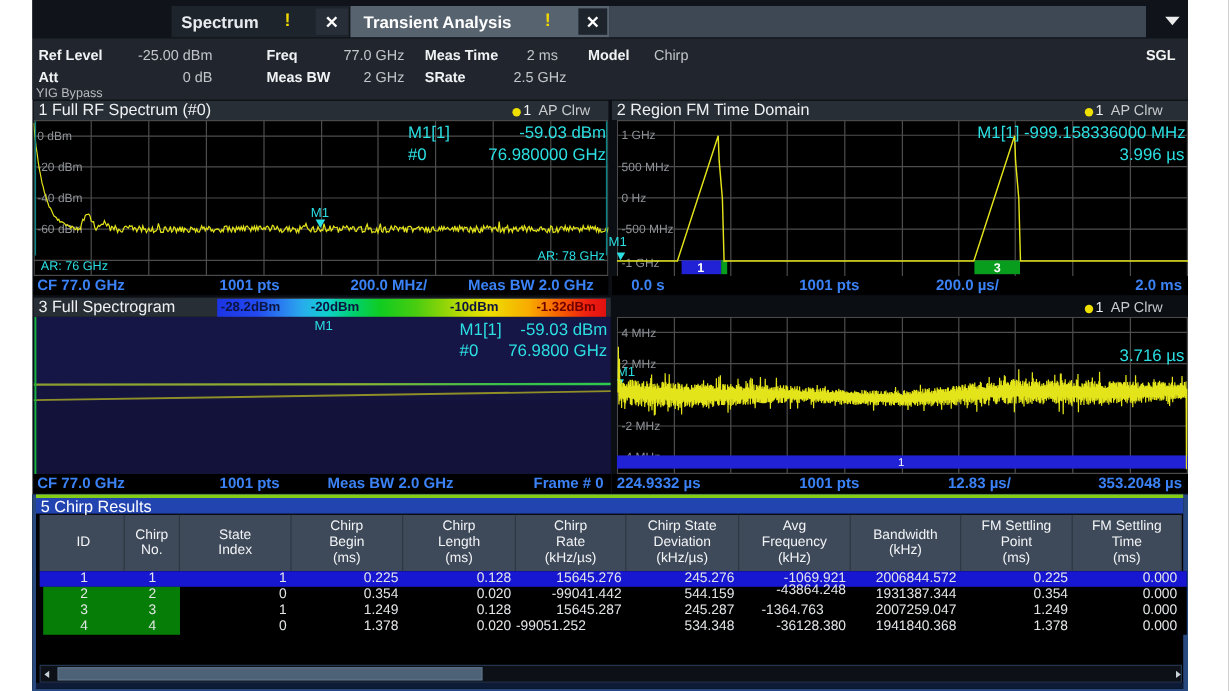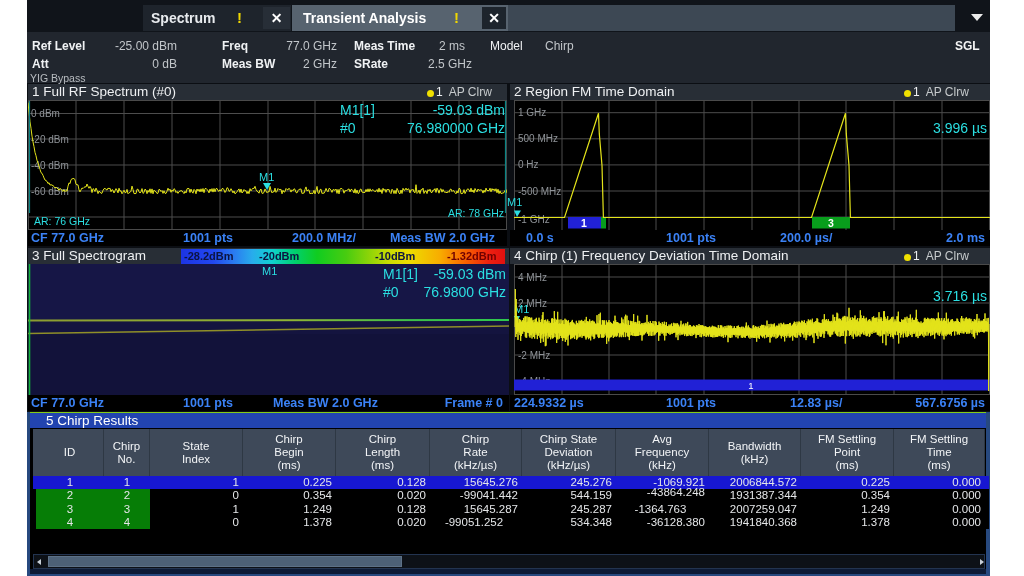--- a/index.html
+++ b/index.html
@@ -26,21 +26,21 @@
 <span class="abs" style="left:5px;top:25px;font-weight:bold;color:#f0f2f4">Att</span>
       <span class="abs" style="right:813px;top:25px;color:#c2c6ca">0 dB</span>
 <span class="abs" style="left:195px;top:7px;font-weight:bold;color:#f0f2f4">Freq</span>
       <span class="abs" style="right:653px;top:7px;color:#c2c6ca">77.0 GHz</span>
 <span class="abs" style="left:195px;top:25px;font-weight:bold;color:#f0f2f4">Meas BW</span>
       <span class="abs" style="right:653px;top:25px;color:#c2c6ca">2 GHz</span>
 <span class="abs" style="left:327px;top:7px;font-weight:bold;color:#f0f2f4">Meas Time</span>
       <span class="abs" style="right:525px;top:7px;color:#c2c6ca">2 ms</span>
 <span class="abs" style="left:327px;top:25px;font-weight:bold;color:#f0f2f4">SRate</span>
       <span class="abs" style="right:518px;top:25px;color:#c2c6ca">2.5 GHz</span>
-<span class="abs" style="left:463px;top:7px;font-weight:normal;color:#f0f2f4">Model</span>
+<span class="abs" style="left:463px;top:7px;font-weight:bold;color:#f0f2f4">Model</span>
 <span class="abs" style="left:518px;top:7px;color:#c2c6ca">Chirp</span>
 <span class="abs" style="left:928px;top:7px;font-weight:bold;color:#f4f4f4">SGL</span>
 <span class="abs" style="left:3px;top:40px;color:#b8bcc0;font-size:10.5px">YIG Bypass</span>
 </div>
 <div class="ttl" style="left:1px;top:84px;width:479px">1 Full RF Spectrum (#0)</div>
 <div class="tr-info" style="left:400px;top:85px"><span class="dot"></span><span style="color:#eef0f2">1</span>&nbsp; AP Clrw</div>
 <svg class="abs" style="left:1px;top:100px" width="479" height="130">
 <rect x="0" y="0" width="479" height="130" fill="#000"></rect>
 <path d="M48 0V130 M96 0V130 M144 0V130 M192 0V130 M240 0V130 M287 0V130 M335 0V130 M383 0V130 M431 0V130 M0 13.5H479 M0 39H479 M0 65H479 M0 91H479 M0 117H479" stroke="#4d4d4d" stroke-width="1" fill="none"></path>
 <rect x="0.5" y="0.5" width="478" height="129" fill="none" stroke="#4a4a4a"></rect>
@@ -76,20 +76,21 @@
 <text class="axl" x="4" y="122.5">-1 GHz</text>
 <rect x="54" y="117" width="33" height="11.5" fill="#2121d6"></rect>
 <rect x="87" y="117" width="5" height="11.5" fill="#089d1c"></rect>
 <rect x="298" y="117" width="38" height="11.5" fill="#089d1c"></rect>
 <text x="70" y="126.5" font-size="10.5" font-weight="bold" fill="#fff" text-anchor="middle">1</text>
 <text x="317" y="126.5" font-size="10.5" font-weight="bold" fill="#fff" text-anchor="middle">3</text>
 <polyline points="0,117.5 50.5,117.5 84.5,13.2 85.3,33.9 88,65.5 89.4,117.5 297.5,117.5 331.5,13.2 332.3,33.9 335,65.5 336.4,117.5 476,117.5" fill="none" stroke="#e4e41a" stroke-width="1.2"></polyline>
 <polygon points="0,110.5 7,110.5 3,117" fill="#2bdfe2"></polygon>
 </svg>
 <div class="abs" style="left:480px;top:196px;font-size:11px;color:#2bdfe2">M1</div>
+<div class="ro" style="left:770px;top:102px;width:191px;text-align:right">M1[1] -999.158336000 MHz</div>
 <div class="ro" style="left:770px;top:120px;width:191px">
       <span style="position:absolute;right:1px">3.996 µs</span>
     </div>
 <div class="foot" style="left:483px;top:230px;width:480px">
       <span style="left:16px">0.0 s</span>
       <span style="left:156px">1001 pts</span>
       <span style="left:270px">200.0 µs/</span>
       <span style="right:5px">2.0 ms</span>
     </div>
 <div class="ttl" style="left:1px;top:248px;width:481px">3 Full Spectrogram</div>
@@ -118,21 +119,20 @@
 <text x="234" y="11" font-size="11" fill="#2bdfe2">M1</text>
 </svg>
 <div class="ro" style="left:356px;top:266px;width:124px"><span>M1[1]</span><span style="position:absolute;right:1px">-59.03 dBm</span></div>
 <div class="ro" style="left:356px;top:284px;width:124px"><span>#0</span><span style="position:absolute;right:1px">76.9800 GHz</span></div>
 <div class="foot" style="left:1px;top:395px;width:481px">
       <span style="left:3px">CF 77.0 GHz</span>
       <span style="left:155px">1001 pts</span>
       <span style="left:245px">Meas BW 2.0 GHz</span>
       <span style="right:6px">Frame # 0</span>
     </div>
-<div class="ttl" style="left:483px;top:248px;width:480px">4 Chirp (1) Frequency Deviation Time Domain</div>
 <div class="tr-info" style="left:877px;top:249px"><span class="dot"></span><span style="color:#eef0f2">1</span>&nbsp; AP Clrw</div>
 <svg class="abs" style="left:487px;top:264px" width="476" height="131">
 <rect x="0" y="0" width="476" height="131" fill="#000"></rect>
 <path d="M48 0V131 M95 0V131 M142 0V131 M190 0V131 M238 0V131 M285 0V131 M332 0V131 M380 0V131 M428 0V131 M0 13H476 M0 39H476 M0 65H476 M0 91H476 M0 117H476" stroke="#4d4d4d" stroke-width="1" fill="none"></path>
 <rect x="0.5" y="0.5" width="475" height="130" fill="none" stroke="#4a4a4a"></rect>
 <text class="axl" x="4" y="16.5">4 MHz</text>
 <text class="axl" x="4" y="42.5">2 MHz</text>
 <text class="axl" x="4" y="68.5">0 Hz</text>
 <text class="axl" x="4" y="94.5">-2 MHz</text>
 <text class="axl" x="4" y="120.5">-4 MHz</text>
@@ -142,24 +142,24 @@
 <polygon points="0,52 6,52 3,58" fill="#2bdfe2"></polygon>
 <polyline points="1.0,63.0 1.3,25.0 1.8,73.0 2.2,35.0 2.6,70.0 3.0,56.2 3.3,68.0 3.7,52.7 4.0,75.9 4.3,58.7 4.7,67.2 5.0,55.2 5.3,68.6 5.7,55.0 6.0,71.1 6.3,56.0 6.7,76.9 7.0,57.5 7.3,72.0 7.7,57.9 8.0,67.4 8.3,56.2 8.7,69.8 9.0,59.0 9.3,67.4 9.7,53.9 10.0,67.2 10.3,56.7 10.7,67.8 11.0,52.4 11.3,72.6 11.7,52.6 12.0,73.7 12.3,58.3 12.7,73.6 13.0,52.4 13.3,68.2 13.7,57.7 14.0,68.2 14.3,53.2 14.7,69.1 15.0,57.4 15.3,72.3 15.7,53.1 16.0,73.6 16.3,54.2 16.7,71.1 17.0,57.3 17.3,71.3 17.7,53.6 18.0,74.5 18.3,57.1 18.7,69.4 19.0,55.9 19.3,73.0 19.7,58.7 20.0,68.0 20.3,58.2 20.7,74.6 21.0,55.4 21.3,67.7 21.7,55.4 22.0,70.8 22.3,53.8 22.7,69.4 23.0,60.0 23.3,75.1 23.7,57.7 24.0,72.0 24.3,58.8 24.7,71.3 25.0,53.7 25.3,69.0 25.7,55.9 26.0,73.6 26.3,58.5 26.7,78.9 27.0,58.0 27.3,71.2 27.7,55.3 28.0,74.5 28.3,51.1 28.7,69.9 29.0,48.1 29.3,77.9 29.7,59.6 30.0,72.6 30.3,56.1 30.7,69.5 31.0,58.6 31.3,82.2 31.7,55.7 32.0,81.7 32.3,57.5 32.7,71.6 33.0,60.1 33.3,68.7 33.7,55.5 34.0,74.5 34.3,59.0 34.7,71.6 35.0,57.2 35.3,73.1 35.7,59.4 36.0,68.7 36.3,59.3 36.7,75.3 37.0,58.7 37.3,71.0 37.7,54.6 38.0,73.6 38.3,54.2 38.7,74.6 39.0,55.0 39.3,73.8 39.7,59.0 40.0,73.1 40.3,47.1 40.7,69.0 41.0,54.6 41.3,69.8 41.7,57.9 42.0,73.3 42.3,56.1 42.7,79.0 43.0,55.5 43.3,75.1 43.7,47.8 44.0,75.5 44.3,59.9 44.7,69.2 45.0,55.6 45.3,74.7 45.7,59.4 46.0,69.6 46.3,60.0 46.7,71.9 47.0,55.4 47.3,74.0 47.7,59.2 48.0,72.5 48.3,57.1 48.7,76.9 49.0,56.1 49.3,74.0 49.7,60.0 50.0,69.7 50.3,60.3 50.7,74.3 51.0,54.7 51.3,77.9 51.7,56.0 52.0,72.5 52.3,55.8 52.7,75.7 53.0,60.1 53.3,72.6 53.7,57.2 54.0,81.5 54.3,56.2 54.7,71.6 55.0,58.9 55.3,69.7 55.7,61.5 56.0,70.9 56.3,58.2 56.7,75.2 57.0,58.5 57.3,74.3 57.7,57.3 58.0,71.4 58.3,55.9 58.7,74.2 59.0,58.7 59.3,73.1 59.7,58.6 60.0,70.8 60.3,59.7 60.7,74.9 61.0,60.7 61.3,71.4 61.7,60.7 62.0,70.4 62.3,56.8 62.7,75.7 63.0,59.2 63.3,74.5 63.7,58.9 64.0,73.5 64.3,60.4 64.7,69.4 65.0,56.5 65.3,72.5 65.7,58.7 66.0,73.2 66.3,56.8 66.7,72.0 67.0,56.8 67.3,70.6 67.7,55.9 68.0,73.8 68.3,57.3 68.7,72.1 69.0,57.6 69.3,71.9 69.7,57.1 70.0,70.7 70.3,58.8 70.7,71.8 71.0,55.7 71.3,73.4 71.7,59.3 72.0,75.5 72.3,52.9 72.7,74.2 73.0,58.4 73.3,72.8 73.7,57.1 74.0,73.2 74.3,58.4 74.7,75.2 75.0,57.4 75.3,74.0 75.7,55.4 76.0,69.3 76.3,59.2 76.7,76.4 77.0,57.3 77.3,70.6 77.7,57.0 78.0,72.3 78.3,56.6 78.7,70.2 79.0,56.8 79.3,73.0 79.7,58.2 80.0,75.1 80.3,57.7 80.7,74.1 81.0,59.9 81.3,69.6 81.7,59.6 82.0,70.5 82.3,60.2 82.7,69.9 83.0,51.2 83.3,70.3 83.7,58.8 84.0,72.8 84.3,59.5 84.7,74.1 85.0,50.0 85.3,73.6 85.7,56.5 86.0,68.7 86.3,48.7 86.7,70.2 87.0,60.9 87.3,73.5 87.7,60.8 88.0,73.5 88.3,56.2 88.7,73.4 89.0,56.2 89.3,73.7 89.7,57.4 90.0,73.1 90.3,56.3 90.7,70.1 91.0,60.9 91.3,68.8 91.7,60.9 92.0,71.5 92.3,56.4 92.7,79.9 93.0,58.3 93.3,73.5 93.7,59.2 94.0,68.8 94.3,57.8 94.7,77.3 95.0,56.0 95.3,74.3 95.7,58.8 96.0,68.5 96.3,57.9 96.7,73.4 97.0,58.8 97.3,72.8 97.7,59.1 98.0,71.5 98.3,59.9 98.7,70.6 99.0,60.0 99.3,73.9 99.7,56.9 100.0,70.0 100.3,58.2 100.7,72.7 101.0,51.7 101.3,71.3 101.7,56.1 102.0,72.4 102.3,58.0 102.7,72.6 103.0,58.0 103.3,71.6 103.7,58.1 104.0,69.2 104.3,58.9 104.7,68.5 105.0,61.4 105.3,73.2 105.7,59.5 106.0,72.4 106.3,60.1 106.7,70.3 107.0,59.1 107.3,73.2 107.7,53.6 108.0,71.3 108.3,58.3 108.7,70.3 109.0,55.4 109.3,73.1 109.7,58.9 110.0,68.3 110.3,60.4 110.7,67.8 111.0,52.5 111.3,73.1 111.7,50.7 112.0,67.7 112.3,60.2 112.7,68.7 113.0,51.7 113.3,72.4 113.7,61.1 114.0,71.5 114.3,56.4 114.7,72.9 115.0,61.5 115.3,76.1 115.7,61.1 116.0,71.5 116.3,56.8 116.7,67.8 117.0,58.4 117.3,71.2 117.7,57.2 118.0,71.0 118.3,59.3 118.7,71.7 119.0,57.3 119.3,69.0 119.7,50.1 120.0,71.9 120.3,58.3 120.7,71.8 121.0,59.9 121.3,72.1 121.7,57.9 122.0,72.1 122.3,60.1 122.7,71.9 123.0,58.5 123.3,72.0 123.7,51.7 124.0,71.9 124.3,60.1 124.7,71.5 125.0,56.8 125.3,67.7 125.7,57.4 126.0,71.2 126.3,60.4 126.7,70.8 127.0,60.5 127.3,71.1 127.7,59.2 128.0,76.6 128.3,60.4 128.7,71.8 129.0,59.0 129.3,70.2 129.7,60.7 130.0,70.8 130.3,58.8 130.7,69.8 131.0,61.4 131.3,69.1 131.7,58.5 132.0,68.0 132.3,59.9 132.7,67.3 133.0,50.9 133.3,69.6 133.7,60.4 134.0,69.3 134.3,57.9 134.7,72.0 135.0,61.6 135.3,68.0 135.7,59.3 136.0,71.5 136.3,57.1 136.7,67.4 137.0,59.8 137.3,71.9 137.7,59.0 138.0,71.8 138.3,59.9 138.7,67.9 139.0,57.0 139.3,67.3 139.7,60.2 140.0,71.5 140.3,61.7 140.7,70.6 141.0,57.1 141.3,70.3 141.7,57.4 142.0,68.6 142.3,58.3 142.7,68.7 143.0,61.4 143.3,68.0 143.7,61.3 144.0,67.2 144.3,61.1 144.7,76.8 145.0,57.6 145.3,71.4 145.7,59.9 146.0,71.6 146.3,59.1 146.7,68.8 147.0,59.9 147.3,67.9 147.7,61.9 148.0,69.8 148.3,58.1 148.7,69.1 149.0,60.9 149.3,68.8 149.7,59.9 150.0,71.4 150.3,57.7 150.7,76.4 151.0,61.3 151.3,68.6 151.7,61.4 152.0,71.8 152.3,58.1 152.7,68.6 153.0,62.1 153.3,68.6 153.7,62.3 154.0,68.9 154.3,62.4 154.7,69.7 155.0,60.5 155.3,68.3 155.7,61.9 156.0,70.8 156.3,61.6 156.7,69.9 157.0,60.3 157.3,68.3 157.7,59.4 158.0,70.0 158.3,62.3 158.7,69.3 159.0,62.4 159.3,69.0 159.7,58.8 160.0,67.6 160.3,60.6 160.7,68.7 161.0,59.1 161.3,68.3 161.7,60.2 162.0,73.3 162.3,60.6 162.7,70.7 163.0,59.1 163.3,70.7 163.7,59.6 164.0,76.1 164.3,60.8 164.7,70.0 165.0,62.9 165.3,68.7 165.7,62.6 166.0,71.3 166.3,60.6 166.7,68.6 167.0,56.8 167.3,70.0 167.7,62.7 168.0,70.9 168.3,60.5 168.7,70.0 169.0,62.7 169.3,68.4 169.7,59.6 170.0,70.3 170.3,62.6 170.7,71.9 171.0,61.5 171.3,70.2 171.7,59.4 172.0,69.4 172.3,62.0 172.7,72.2 173.0,59.6 173.3,71.6 173.7,57.9 174.0,72.0 174.3,61.7 174.7,69.6 175.0,63.3 175.3,70.3 175.7,60.9 176.0,71.4 176.3,61.0 176.7,71.9 177.0,63.5 177.3,69.3 177.7,62.6 178.0,72.1 178.3,62.7 178.7,70.1 179.0,62.6 179.3,71.0 179.7,61.4 180.0,70.5 180.3,62.0 180.7,69.0 181.0,63.4 181.3,70.1 181.7,63.0 182.0,74.1 182.3,61.5 182.7,71.2 183.0,61.1 183.3,70.8 183.7,62.2 184.0,69.6 184.3,62.0 184.7,71.0 185.0,60.0 185.3,69.6 185.7,62.2 186.0,72.8 186.3,61.1 186.7,69.0 187.0,62.5 187.3,73.2 187.7,61.3 188.0,69.7 188.3,61.3 188.7,70.2 189.0,61.6 189.3,72.3 189.7,62.3 190.0,71.9 190.3,62.5 190.7,71.8 191.0,64.0 191.3,69.0 191.7,62.2 192.0,72.9 192.3,62.9 192.7,72.6 193.0,63.1 193.3,70.9 193.7,63.5 194.0,71.4 194.3,63.4 194.7,72.6 195.0,62.9 195.3,70.4 195.7,62.4 196.0,69.6 196.3,63.5 196.7,72.7 197.0,64.0 197.3,73.0 197.7,62.9 198.0,71.3 198.3,61.7 198.7,73.4 199.0,62.8 199.3,71.0 199.7,62.5 200.0,73.3 200.3,62.8 200.7,71.0 201.0,62.7 201.3,73.1 201.7,63.1 202.0,72.1 202.3,63.7 202.7,72.9 203.0,63.8 203.3,72.9 203.7,64.7 204.0,72.4 204.3,61.1 204.7,71.3 205.0,64.0 205.3,71.7 205.7,64.5 206.0,72.2 206.3,61.2 206.7,69.9 207.0,62.0 207.3,72.6 207.7,61.4 208.0,72.2 208.3,64.5 208.7,72.1 209.0,62.7 209.3,73.9 209.7,63.7 210.0,70.5 210.3,64.9 210.7,70.6 211.0,62.0 211.3,73.2 211.7,63.7 212.0,71.2 212.3,64.0 212.7,71.0 213.0,61.7 213.3,71.4 213.7,63.9 214.0,78.2 214.3,61.5 214.7,72.6 215.0,65.3 215.3,73.6 215.7,61.8 216.0,71.3 216.3,61.5 216.7,74.0 217.0,63.9 217.3,71.0 217.7,61.9 218.0,73.4 218.3,64.8 218.7,70.9 219.0,64.3 219.3,70.6 219.7,63.9 220.0,70.4 220.3,62.1 220.7,71.2 221.0,64.4 221.3,70.3 221.7,64.1 222.0,73.2 222.3,64.5 222.7,70.7 223.0,62.0 223.3,70.9 223.7,62.5 224.0,74.3 224.3,61.5 224.7,71.2 225.0,65.0 225.3,71.4 225.7,63.1 226.0,71.3 226.3,64.7 226.7,70.8 227.0,63.3 227.3,73.6 227.7,62.7 228.0,71.6 228.3,65.2 228.7,74.0 229.0,62.7 229.3,72.7 229.7,63.4 230.0,70.6 230.3,64.6 230.7,73.4 231.0,63.8 231.3,73.7 231.7,61.8 232.0,71.5 232.3,58.5 232.7,71.9 233.0,62.6 233.3,71.4 233.7,64.0 234.0,71.1 234.3,61.4 234.7,73.5 235.0,63.4 235.3,71.2 235.7,63.8 236.0,74.6 236.3,64.7 236.7,72.9 237.0,64.3 237.3,73.4 237.7,65.4 238.0,73.8 238.3,65.2 238.7,73.0 239.0,61.6 239.3,73.9 239.7,61.2 240.0,70.7 240.3,63.5 240.7,74.0 241.0,64.9 241.3,72.2 241.7,62.1 242.0,74.1 242.3,63.2 242.7,77.7 243.0,62.9 243.3,70.8 243.7,65.0 244.0,73.9 244.3,62.6 244.7,73.2 245.0,64.0 245.3,75.0 245.7,64.2 246.0,70.8 246.3,61.9 246.7,71.3 247.0,62.9 247.3,71.8 247.7,60.8 248.0,72.8 248.3,61.1 248.7,73.7 249.0,61.8 249.3,72.3 249.7,60.9 250.0,71.4 250.3,63.9 250.7,74.3 251.0,61.5 251.3,70.5 251.7,62.5 252.0,70.8 252.3,62.7 252.7,73.6 253.0,56.6 253.3,72.7 253.7,62.3 254.0,70.8 254.3,64.6 254.7,73.0 255.0,60.0 255.3,71.1 255.7,63.9 256.0,78.5 256.3,63.0 256.7,73.0 257.0,59.8 257.3,73.7 257.7,60.7 258.0,70.7 258.3,62.8 258.7,72.5 259.0,60.1 259.3,69.9 259.7,61.1 260.0,73.2 260.3,59.4 260.7,72.2 261.0,62.6 261.3,70.0 261.7,63.3 262.0,74.5 262.3,61.6 262.7,70.5 263.0,64.0 263.3,73.9 263.7,61.8 264.0,72.9 264.3,61.7 264.7,71.7 265.0,59.6 265.3,70.2 265.7,61.5 266.0,71.2 266.3,63.3 266.7,71.7 267.0,58.9 267.3,74.4 267.7,60.4 268.0,69.6 268.3,60.4 268.7,72.2 269.0,61.0 269.3,70.8 269.7,58.8 270.0,73.0 270.3,61.0 270.7,77.4 271.0,60.2 271.3,71.9 271.7,61.1 272.0,70.0 272.3,60.3 272.7,73.6 273.0,62.6 273.3,70.3 273.7,60.1 274.0,72.0 274.3,60.2 274.7,69.3 275.0,62.6 275.3,73.5 275.7,59.0 276.0,69.4 276.3,58.9 276.7,73.3 277.0,61.8 277.3,71.8 277.7,62.0 278.0,69.0 278.3,60.6 278.7,76.6 279.0,60.9 279.3,70.9 279.7,59.1 280.0,71.7 280.3,57.6 280.7,72.7 281.0,58.1 281.3,73.1 281.7,60.2 282.0,73.7 282.3,62.0 282.7,68.9 283.0,57.7 283.3,73.6 283.7,60.7 284.0,70.8 284.3,58.8 284.7,68.3 285.0,57.4 285.3,71.4 285.7,58.0 286.0,69.0 286.3,58.8 286.7,72.8 287.0,61.8 287.3,68.9 287.7,56.7 288.0,68.2 288.3,56.9 288.7,70.3 289.0,60.7 289.3,70.2 289.7,58.0 290.0,73.6 290.3,56.3 290.7,68.1 291.0,59.3 291.3,71.2 291.7,59.3 292.0,76.1 292.3,61.2 292.7,73.6 293.0,57.3 293.3,69.3 293.7,58.2 294.0,71.0 294.3,55.4 294.7,67.8 295.0,56.5 295.3,72.2 295.7,57.2 296.0,69.2 296.3,55.7 296.7,71.6 297.0,56.3 297.3,70.5 297.7,58.7 298.0,69.8 298.3,54.7 298.7,73.4 299.0,58.5 299.3,68.7 299.7,59.8 300.0,79.1 300.3,57.9 300.7,69.1 301.0,60.1 301.3,69.1 301.7,57.1 302.0,69.2 302.3,56.8 302.7,71.5 303.0,54.2 303.3,71.9 303.7,54.9 304.0,74.8 304.3,58.5 304.7,67.1 305.0,58.5 305.3,68.3 305.7,58.9 306.0,72.3 306.3,58.9 306.7,72.9 307.0,59.5 307.3,72.4 307.7,59.1 308.0,70.2 308.3,55.9 308.7,68.1 309.0,55.1 309.3,69.3 309.7,57.7 310.0,73.9 310.3,50.2 310.7,69.8 311.0,58.1 311.3,66.7 311.7,56.1 312.0,67.0 312.3,55.0 312.7,67.2 313.0,58.7 313.3,67.1 313.7,56.8 314.0,70.3 314.3,55.2 314.7,68.6 315.0,57.8 315.3,71.4 315.7,57.4 316.0,72.8 316.3,57.5 316.7,72.5 317.0,59.3 317.3,70.7 317.7,56.9 318.0,67.8 318.3,58.6 318.7,70.5 319.0,50.7 319.3,67.5 319.7,56.7 320.0,67.4 320.3,53.0 320.7,66.4 321.0,57.5 321.3,69.5 321.7,56.8 322.0,69.3 322.3,53.0 322.7,71.1 323.0,48.7 323.3,71.9 323.7,49.6 324.0,72.3 324.3,54.7 324.7,67.8 325.0,56.0 325.3,67.5 325.7,54.5 326.0,72.8 326.3,55.0 326.7,71.9 327.0,57.0 327.3,71.6 327.7,56.5 328.0,72.0 328.3,54.1 328.7,69.1 329.0,52.7 329.3,72.0 329.7,53.4 330.0,67.2 330.3,51.9 330.7,66.1 331.0,52.0 331.3,79.6 331.7,53.6 332.0,67.1 332.3,57.9 332.7,72.2 333.0,52.5 333.3,66.1 333.7,53.1 334.0,66.2 334.3,56.9 334.7,66.6 335.0,43.8 335.3,71.9 335.7,55.1 336.0,68.8 336.3,53.7 336.7,71.0 337.0,57.6 337.3,69.3 337.7,56.0 338.0,72.5 338.3,53.3 338.7,67.1 339.0,57.9 339.3,74.8 339.7,54.5 340.0,65.9 340.3,53.8 340.7,69.6 341.0,51.5 341.3,70.8 341.7,56.1 342.0,72.6 342.3,55.6 342.7,66.8 343.0,58.3 343.3,72.3 343.7,54.0 344.0,67.5 344.3,57.5 344.7,71.3 345.0,57.9 345.3,68.1 345.7,54.4 346.0,72.6 346.3,46.3 346.7,69.4 347.0,51.3 347.3,70.2 347.7,55.6 348.0,68.6 348.3,54.0 348.7,68.1 349.0,54.4 349.3,70.1 349.7,51.9 350.0,70.9 350.3,54.9 350.7,66.8 351.0,54.5 351.3,69.6 351.7,56.6 352.0,71.7 352.3,53.7 352.7,72.2 353.0,58.0 353.3,71.7 353.7,57.4 354.0,67.7 354.3,55.8 354.7,69.6 355.0,57.7 355.3,72.9 355.7,55.1 356.0,71.6 356.3,57.2 356.7,68.5 357.0,56.6 357.3,68.3 357.7,58.2 358.0,70.0 358.3,53.3 358.7,67.9 359.0,56.6 359.3,66.6 359.7,52.3 360.0,69.0 360.3,54.0 360.7,66.3 361.0,55.8 361.3,68.1 361.7,53.8 362.0,68.5 362.3,54.3 362.7,67.4 363.0,53.4 363.3,70.8 363.7,57.9 364.0,68.7 364.3,54.9 364.7,71.4 365.0,48.2 365.3,69.3 365.7,55.5 366.0,72.4 366.3,55.0 366.7,71.9 367.0,53.2 367.3,66.4 367.7,54.6 368.0,71.6 368.3,57.0 368.7,79.1 369.0,57.9 369.3,70.2 369.7,47.3 370.0,69.6 370.3,47.2 370.7,70.3 371.0,52.8 371.3,67.2 371.7,54.9 372.0,81.3 372.3,56.8 372.7,68.0 373.0,54.7 373.3,69.2 373.7,52.1 374.0,71.9 374.3,56.9 374.7,66.7 375.0,56.1 375.3,69.8 375.7,56.2 376.0,67.7 376.3,54.8 376.7,73.1 377.0,55.9 377.3,68.6 377.7,53.2 378.0,71.4 378.3,54.7 378.7,73.0 379.0,52.7 379.3,74.6 379.7,58.5 380.0,66.9 380.3,57.6 380.7,70.4 381.0,55.4 381.3,71.2 381.7,57.4 382.0,67.5 382.3,57.5 382.7,67.1 383.0,52.3 383.3,71.1 383.7,52.7 384.0,67.6 384.3,47.7 384.7,79.5 385.0,57.4 385.3,68.8 385.7,58.0 386.0,68.8 386.3,58.0 386.7,73.4 387.0,58.9 387.3,71.0 387.7,55.3 388.0,69.8 388.3,56.2 388.7,67.4 389.0,58.3 389.3,73.5 389.7,55.6 390.0,69.0 390.3,55.8 390.7,67.3 391.0,53.3 391.3,70.4 391.7,54.8 392.0,72.8 392.3,57.7 392.7,66.9 393.0,52.7 393.3,73.2 393.7,59.0 394.0,69.8 394.3,54.3 394.7,72.1 395.0,58.9 395.3,67.4 395.7,54.0 396.0,69.9 396.3,50.5 396.7,71.1 397.0,55.5 397.3,69.3 397.7,58.3 398.0,73.1 398.3,53.8 398.7,70.0 399.0,58.8 399.3,67.6 399.7,55.9 400.0,69.9 400.3,55.9 400.7,69.2 401.0,56.8 401.3,67.6 401.7,53.7 402.0,72.8 402.3,45.8 402.7,72.1 403.0,55.0 403.3,71.8 403.7,57.8 404.0,74.1 404.3,57.7 404.7,67.4 405.0,58.1 405.3,72.0 405.7,59.2 406.0,70.8 406.3,59.4 406.7,71.4 407.0,57.4 407.3,69.8 407.7,59.6 408.0,69.5 408.3,59.1 408.7,71.6 409.0,58.7 409.3,67.7 409.7,58.3 410.0,73.2 410.3,54.6 410.7,70.0 411.0,53.8 411.3,70.9 411.7,55.7 412.0,71.9 412.3,55.1 412.7,67.8 413.0,55.4 413.3,67.6 413.7,53.8 414.0,71.6 414.3,54.7 414.7,69.6 415.0,54.8 415.3,68.7 415.7,56.4 416.0,67.5 416.3,54.8 416.7,72.1 417.0,58.6 417.3,68.2 417.7,54.1 418.0,71.2 418.3,54.9 418.7,71.0 419.0,54.6 419.3,67.2 419.7,54.6 420.0,70.4 420.3,54.9 420.7,74.6 421.0,56.1 421.3,69.3 421.7,57.0 422.0,68.0 422.3,54.6 422.7,68.4 423.0,54.4 423.3,69.3 423.7,54.9 424.0,70.8 424.3,48.5 424.7,68.2 425.0,57.7 425.3,72.0 425.7,54.4 426.0,69.6 426.3,56.8 426.7,67.7 427.0,58.9 427.3,66.5 427.7,54.1 428.0,71.4 428.3,57.7 428.7,69.8 429.0,56.8 429.3,72.0 429.7,55.8 430.0,75.4 430.3,54.1 430.7,70.4 431.0,57.6 431.3,70.4 431.7,56.9 432.0,72.2 432.3,48.7 432.7,69.6 433.0,55.4 433.3,70.6 433.7,59.6 434.0,67.1 434.3,54.6 434.7,69.7 435.0,59.6 435.3,70.6 435.7,58.2 436.0,67.9 436.3,57.3 436.7,69.9 437.0,55.8 437.3,71.7 437.7,55.8 438.0,67.0 438.3,55.0 438.7,68.0 439.0,56.8 439.3,66.9 439.7,58.8 440.0,66.3 440.3,57.5 440.7,71.5 441.0,58.0 441.3,67.0 441.7,57.2 442.0,67.4 442.3,57.5 442.7,67.4 443.0,54.5 443.3,70.5 443.7,55.3 444.0,66.6 444.3,57.0 444.7,69.5 445.0,58.1 445.3,70.8 445.7,58.0 446.0,67.1 446.3,59.4 446.7,68.8 447.0,54.3 447.3,66.9 447.7,52.0 448.0,69.3 448.3,55.1 448.7,67.2 449.0,54.2 449.3,69.3 449.7,57.3 450.0,69.5 450.3,57.3 450.7,67.3 451.0,54.7 451.3,68.2 451.7,54.5 452.0,67.1 452.3,53.3 452.7,69.9 453.0,56.3 453.3,68.3 453.7,54.8 454.0,69.7 454.3,55.8 454.7,67.8 455.0,54.5 455.3,69.5 455.7,54.6 456.0,68.8 456.3,56.0 456.7,65.4 457.0,54.9 457.3,66.1 457.7,58.8 458.0,70.1 458.3,57.3 458.7,65.3 459.0,57.5 459.3,72.7 459.7,57.8 460.0,71.0 460.3,55.0 460.7,74.4 461.0,58.0 461.3,66.5 461.7,56.2 462.0,68.8 462.3,54.8 462.7,67.4 463.0,50.0 463.3,71.2 463.7,58.7 464.0,68.2 464.3,57.0 464.7,67.5 465.0,54.6 465.3,68.5 465.7,57.3 466.0,64.8 466.3,58.3 466.7,67.8 467.0,56.6 467.3,65.3 467.7,57.5 468.0,68.0 468.3,56.7 468.7,67.7 469.0,57.5 469.3,67.7 469.7,55.1 470.0,68.7 470.3,55.3 470.7,67.9 471.0,49.4 471.3,67.2 471.7,57.0 472.0,67.1 472.3,57.2 472.7,67.4 473.0,54.3 473.3,66.2 473.7,58.2 474.0,67.7 474.3,53.9 474.5,80.0 474.7,127.0 475.0,60.0" fill="none" stroke="#e4e41a" stroke-width="1"></polyline>
 </svg>
 <div class="ro" style="left:780px;top:288px;width:181px">
       <span style="position:absolute;right:1px">3.716 µs</span>
     </div>
 <div class="foot" style="left:483px;top:395px;width:480px">
       <span style="left:4px">224.9332 µs</span>
       <span style="left:156px">1001 pts</span>
       <span style="left:280px">12.83 µs/</span>
-      <span style="right:5px">567.6756 µs</span>
+      <span style="right:5px">353.2048 µs</span>
     </div>
 <div class="abs" style="left:0;top:412px;width:963px;height:164px;background:#000;border-left:3px solid #27497f;border-right:4px solid #27497f;border-bottom:2px solid #27497f">
-<div class="abs" style="left:0;top:0;width:956px;height:16px;background:#2244b0;border-top:1px solid #84cc16;color:#fff;font-size:13.5px;line-height:16px;padding-left:16px">5 Chirp Results</div>
+<div class="abs" style="left:0;top:0;width:956px;height:16px;background:#2244b0;border-top:3px solid #84cc16;color:#fff;font-size:13.5px;line-height:16px;padding-left:4px">5 Chirp Results</div>
 <div class="abs" style="left:3px;top:17px;width:952px;height:47px;background:#3e4959">
 <div class="abs" style="left:3px;top:0;width:68px;height:47px;border-right:1px solid #2e3844;color:#f2f4f6;font-size:11.5px;line-height:13px;text-align:center;display:flex;align-items:center;justify-content:center">
           <div>ID</div>
         </div>
 <div class="abs" style="left:71px;top:0;width:46px;height:47px;border-right:1px solid #2e3844;color:#f2f4f6;font-size:11.5px;line-height:13px;text-align:center;display:flex;align-items:center;justify-content:center">
           <div>Chirp<br>No.</div>
         </div>
 <div class="abs" style="left:117px;top:0;width:93px;height:47px;border-right:1px solid #2e3844;color:#f2f4f6;font-size:11.5px;line-height:13px;text-align:center;display:flex;align-items:center;justify-content:center">
           <div>State<br>Index</div>
         </div>
@@ -222,21 +222,21 @@
 <div class="abs" style="left:489px;top:26.6px;width:90px;text-align:right;color:#e4e6e8;font-size:11.5px;line-height:13px">245.287</div>
 <div class="abs" style="left:583px;top:26.6px;width:89px;text-align:center;color:#e4e6e8;font-size:11.5px;line-height:13px">-1364.763</div>
 <div class="abs" style="left:676px;top:26.6px;width:88px;text-align:right;color:#e4e6e8;font-size:11.5px;line-height:13px">2007259.047</div>
 <div class="abs" style="left:768px;top:26.6px;width:89px;text-align:right;color:#e4e6e8;font-size:11.5px;line-height:13px">1.249</div>
 <div class="abs" style="left:861px;top:26.6px;width:87px;text-align:right;color:#e4e6e8;font-size:11.5px;line-height:13px">0.000</div>
 <div class="abs" style="left:3px;top:39.900000000000006px;width:68px;text-align:center;color:#e4e6e8;font-size:11.5px;line-height:13px">4</div>
 <div class="abs" style="left:71px;top:39.900000000000006px;width:46px;text-align:center;color:#e4e6e8;font-size:11.5px;line-height:13px">4</div>
 <div class="abs" style="left:117px;top:39.900000000000006px;width:89px;text-align:right;color:#e4e6e8;font-size:11.5px;line-height:13px">0</div>
 <div class="abs" style="left:210px;top:39.900000000000006px;width:89px;text-align:right;color:#e4e6e8;font-size:11.5px;line-height:13px">1.378</div>
 <div class="abs" style="left:303px;top:39.900000000000006px;width:90px;text-align:right;color:#e4e6e8;font-size:11.5px;line-height:13px">0.020</div>
-<div class="abs" style="left:397px;top:39.900000000000006px;width:88px;text-align:center;color:#e4e6e8;font-size:11.5px;line-height:13px">-99051.252</div>
+<div class="abs" style="left:397px;top:39.900000000000006px;width:88px;text-align:left;color:#e4e6e8;font-size:11.5px;line-height:13px">-99051.252</div>
 <div class="abs" style="left:489px;top:39.900000000000006px;width:90px;text-align:right;color:#e4e6e8;font-size:11.5px;line-height:13px">534.348</div>
 <div class="abs" style="left:583px;top:39.900000000000006px;width:89px;text-align:right;color:#e4e6e8;font-size:11.5px;line-height:13px">-36128.380</div>
 <div class="abs" style="left:676px;top:39.900000000000006px;width:88px;text-align:right;color:#e4e6e8;font-size:11.5px;line-height:13px">1941840.368</div>
 <div class="abs" style="left:768px;top:39.900000000000006px;width:89px;text-align:right;color:#e4e6e8;font-size:11.5px;line-height:13px">1.378</div>
 <div class="abs" style="left:861px;top:39.900000000000006px;width:87px;text-align:right;color:#e4e6e8;font-size:11.5px;line-height:13px">0.000</div>
 </div>
 <div class="abs" style="left:3px;top:142px;width:952px;height:15px;background:#0d1117;border:1px solid #233450">
 <div class="abs" style="left:14px;top:1px;width:354px;height:11px;background:#4d6177;border:1px solid #5d7187"></div>
 <div class="abs" style="left:3px;top:4px;width:0;height:0;border-top:3.5px solid transparent;border-bottom:3.5px solid transparent;border-right:4px solid #c8d0d8"></div>
 <div class="abs" style="left:946px;top:4px;width:0;height:0;border-top:3.5px solid transparent;border-bottom:3.5px solid transparent;border-left:4px solid #c8d0d8"></div>

